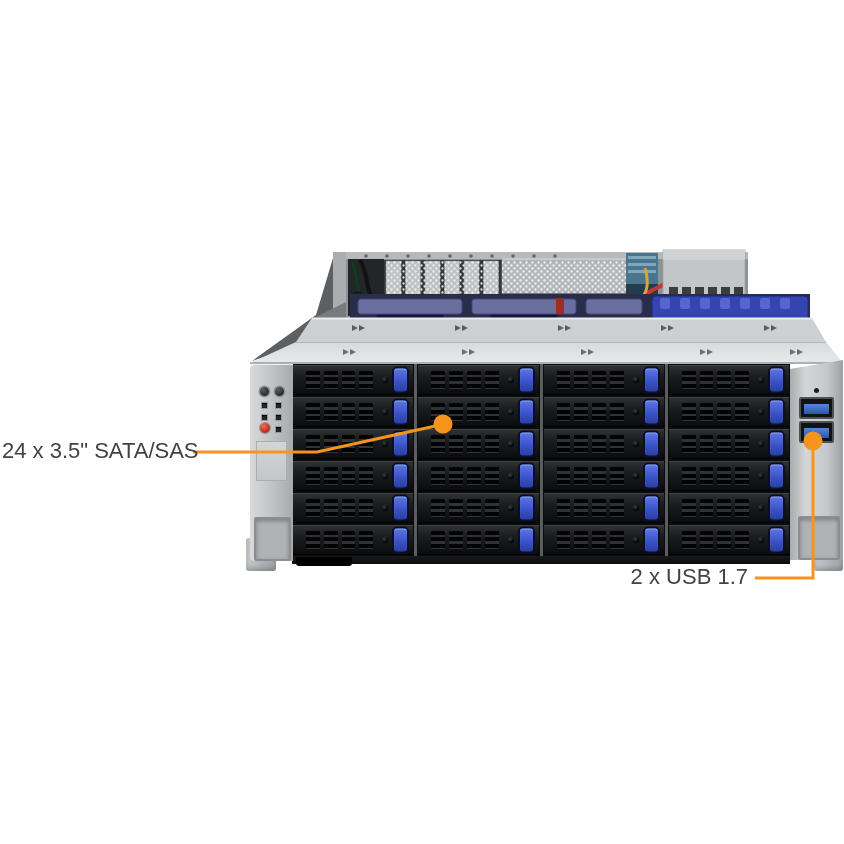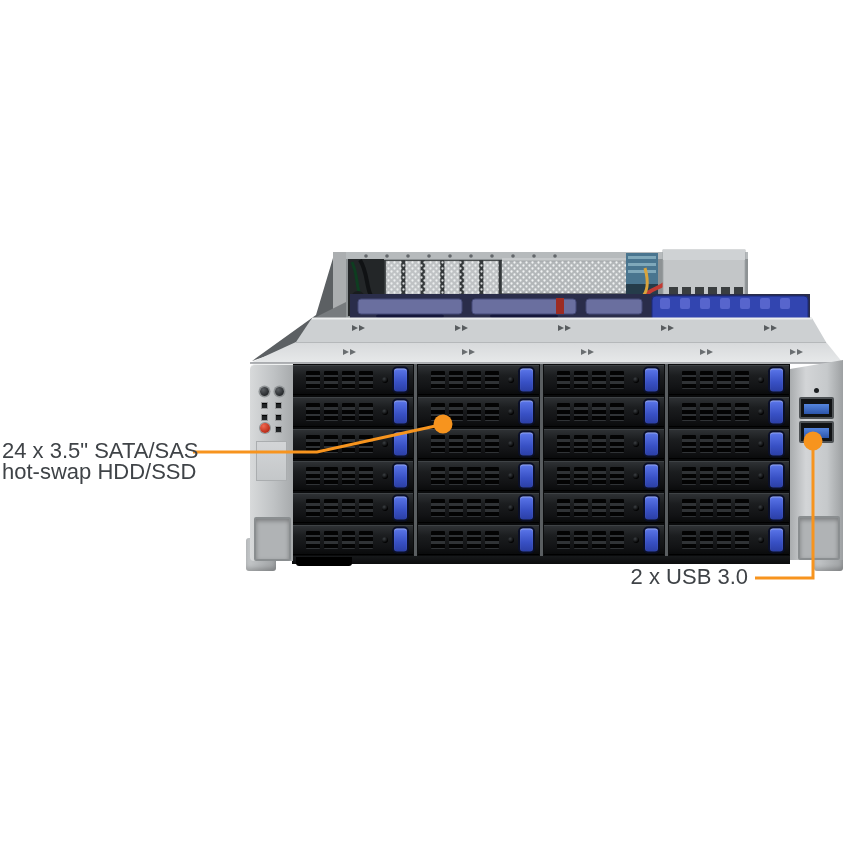--- a/index.html
+++ b/index.html
@@ -490,17 +490,16 @@
 
   <svg id="callout-layer" class="abs" viewBox="0 0 844 844" xmlns="http://www.w3.org/2000/svg">
     <polyline points="193,452 317,452 440,425" fill="none" stroke="#F7941E" stroke-width="3"></polyline>
     <circle cx="443" cy="424" r="9.5" fill="#F7941E"></circle>
     <polyline points="755,578 813,578 813,446" fill="none" stroke="#F7941E" stroke-width="3"></polyline>
     <circle cx="813" cy="441" r="9.5" fill="#F7941E"></circle>
   </svg>
 
   <div id="label-drives" class="label">
     <div>24 x 3.5" SATA/SAS</div>
-    <div>hot-swap HDD/SSD</div>
   </div>
-  <div id="label-usb" class="label">2 x USB 3.0</div>
+  <div id="label-usb" class="label">2 x USB 1.7</div>
 
 </div>
 
 </body></html>

